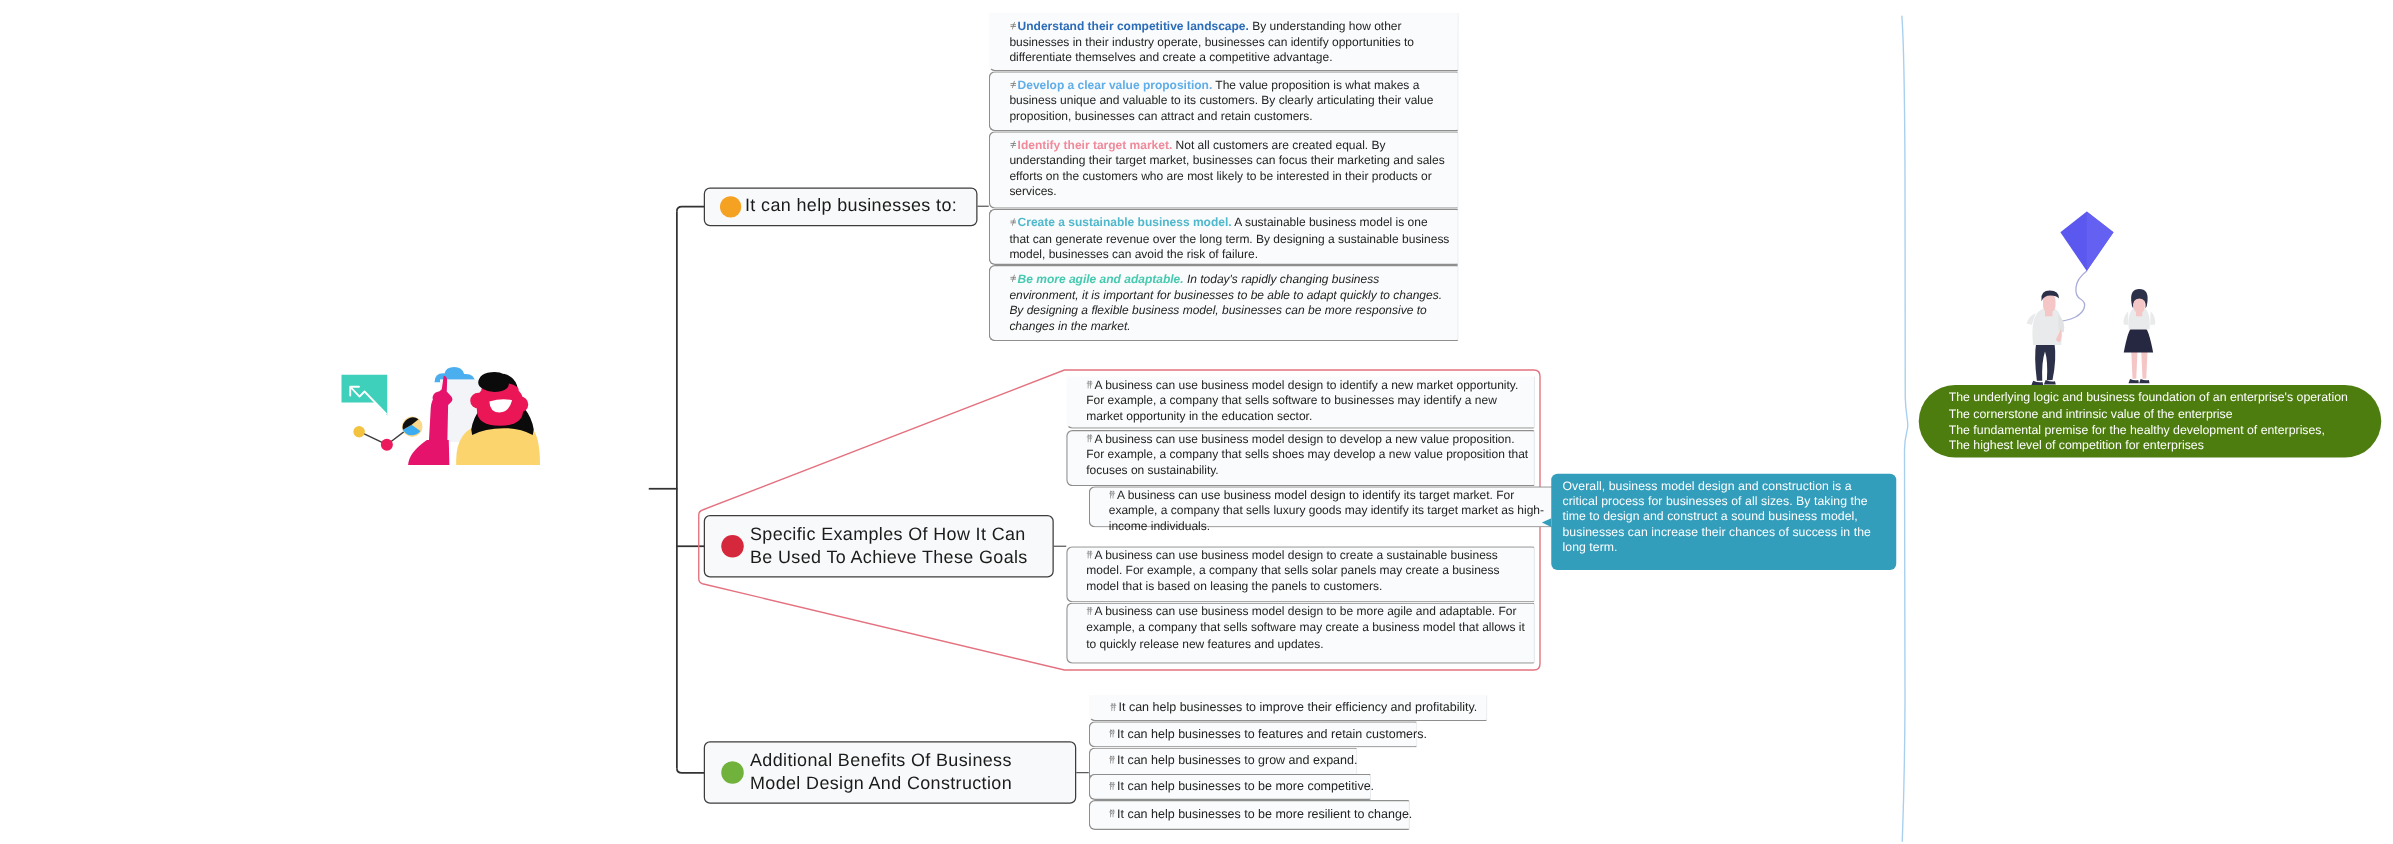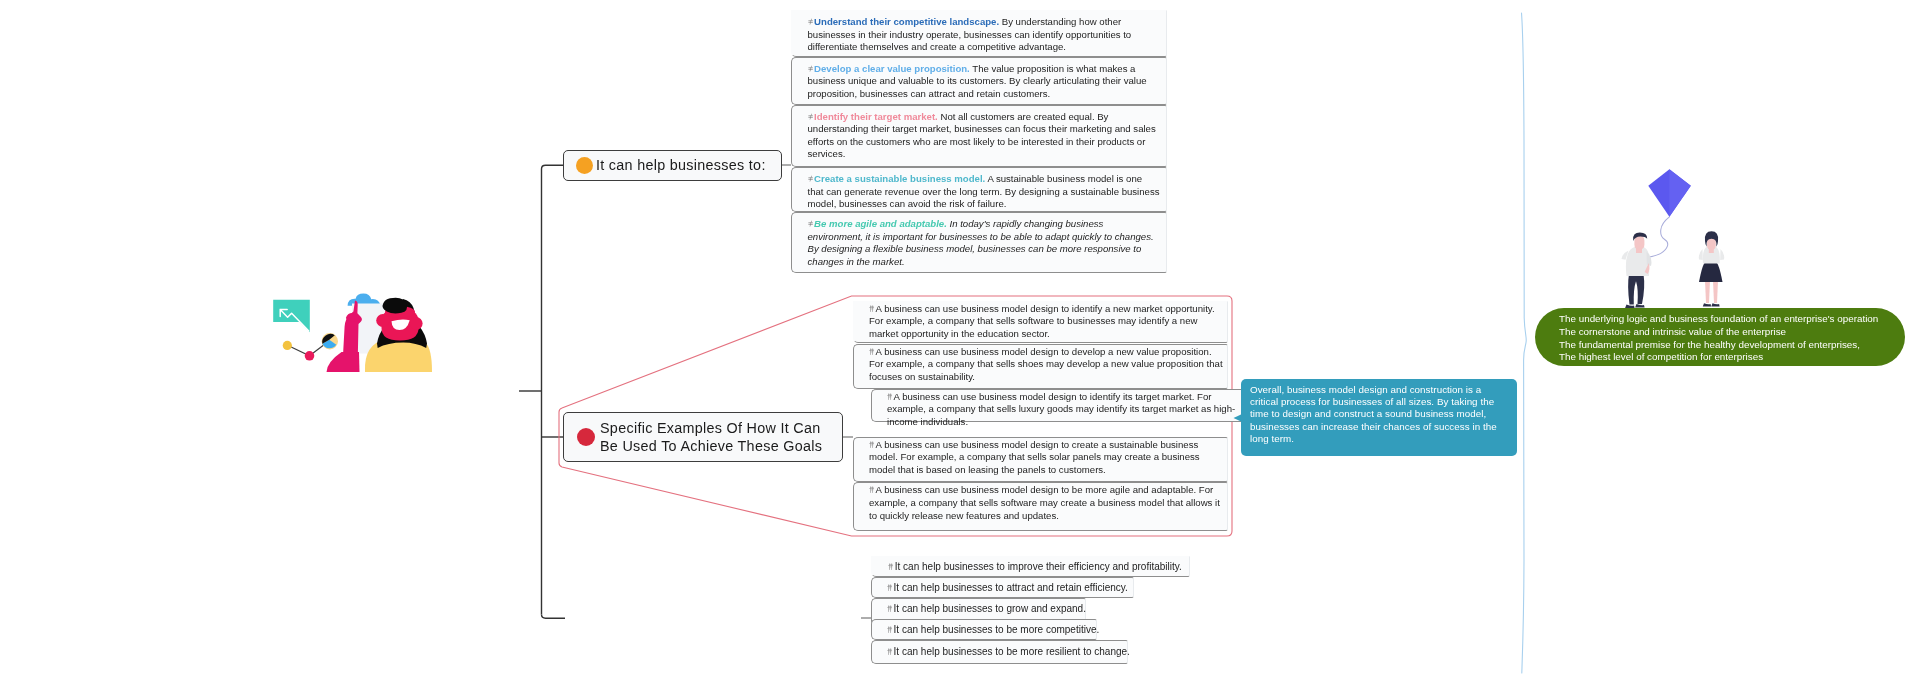--- a/index.html
+++ b/index.html
@@ -137,20 +137,24 @@
            C11.3 420 12.3 500 12 560 C11.8 620 10.6 650 9.8 673" fill="none" stroke="#A8D0EE" stroke-width="1.1" stroke-linecap="round"></path>
 </svg>
 <div class="abs branch-node" style="left:563px;top:149.5px;width:219px;height:31px;padding:0 8px 0 12px;">
   <span class="dot" style="width: 17px; height: 17px; margin-right: 3px; background: rgb(245, 161, 34);"></span>
   <span class="lbl">It can help businesses to:</span>
 </div>
 <div class="abs branch-node" style="left:563px;top:412px;width:280px;height:50px;padding:0 2px 0 13px;">
   <span class="dot" style="width: 18px; height: 18px; margin-right: 5px; background: rgb(214, 40, 60);"></span>
   <span class="lbl" style="display:block;width:232px;">Specific Examples Of How It Can Be Used To Achieve These Goals</span>
 </div>
+<div class="abs branch-node" style="left:563px;top:593px;width:298px;height:50px;padding:0 2px 0 13px;">
+  <span class="dot" style="width: 18px; height: 18px; margin-right: 5px; background: rgb(113, 178, 60);"></span>
+  <span class="lbl" style="display:block;width:232px;">Additional Benefits Of Business Model Design And Construction</span>
+</div>
 <div class="abs item-box first" style="left:790.5px;top:10.0px;width:376.5px;height:46.8px;">
   <span class="txt"><svg class="bico" viewBox="0 0 9 12" width="5.6" height="7.5">
           <rect x="0.6" y="4.0" width="7.2" height="1.05" fill="#7a7a7a"></rect>
           <rect x="0.6" y="6.3" width="7.2" height="1.05" fill="#7a7a7a"></rect>
           <rect x="3.9" y="1.0" width="0.95" height="9.6" fill="#7a7a7a" transform="rotate(16 4.4 5.8)"></rect>
         </svg><span class="lead" style="color: rgb(43, 108, 184);">Understand their competitive landscape.</span><span> By understanding how other businesses in their industry operate, businesses can identify opportunities to differentiate themselves and create a competitive advantage.</span></span>
 </div>
 <div class="abs item-box" style="left:790.5px;top:56.8px;width:376.5px;height:48.0px;">
   <span class="txt"><svg class="bico" viewBox="0 0 9 12" width="5.6" height="7.5">
           <rect x="0.6" y="4.0" width="7.2" height="1.05" fill="#7a7a7a"></rect>
@@ -247,21 +251,21 @@
 </div>
 <div class="abs item-box big" style="left:870.5px;top:576.9px;width:263.5px;height:20.899999999999977px;padding-top:3.5px;">
   <span class="txt"><svg class="bico" viewBox="0 0 9 12" width="5.6" height="7.5">
           <rect x="1.9" y="0.8" width="0.95" height="10.2" fill="#8a8a8a"></rect>
           <rect x="5.0" y="0.8" width="0.95" height="10.2" fill="#8a8a8a"></rect>
           <rect x="0.5" y="3.6" width="7.6" height="0.95" fill="#8a8a8a"></rect>
           <rect x="2.6" y="1.4" width="1.6" height="1.5" fill="#8a8a8a"></rect>
           <rect x="5.6" y="1.4" width="1.5" height="1.5" fill="#8a8a8a"></rect>
           <rect x="2.9" y="5.6" width="1.3" height="1.4" fill="#8a8a8a"></rect>
           <rect x="5.6" y="5.4" width="1.3" height="1.4" fill="#8a8a8a"></rect>
-        </svg><span>It can help businesses to attract and retain efficiency.</span></span>
+        </svg><span>It can help businesses to features and retain customers.</span></span>
 </div>
 <div class="abs item-box big" style="left:870.5px;top:597.8px;width:215.0px;height:28px;padding-top:3.5px;">
   <span class="txt"><svg class="bico" viewBox="0 0 9 12" width="5.6" height="7.5">
           <rect x="1.9" y="0.8" width="0.95" height="10.2" fill="#8a8a8a"></rect>
           <rect x="5.0" y="0.8" width="0.95" height="10.2" fill="#8a8a8a"></rect>
           <rect x="0.5" y="3.6" width="7.6" height="0.95" fill="#8a8a8a"></rect>
           <rect x="2.6" y="1.4" width="1.6" height="1.5" fill="#8a8a8a"></rect>
           <rect x="5.6" y="1.4" width="1.5" height="1.5" fill="#8a8a8a"></rect>
           <rect x="2.9" y="5.6" width="1.3" height="1.4" fill="#8a8a8a"></rect>
           <rect x="5.6" y="5.4" width="1.3" height="1.4" fill="#8a8a8a"></rect>

